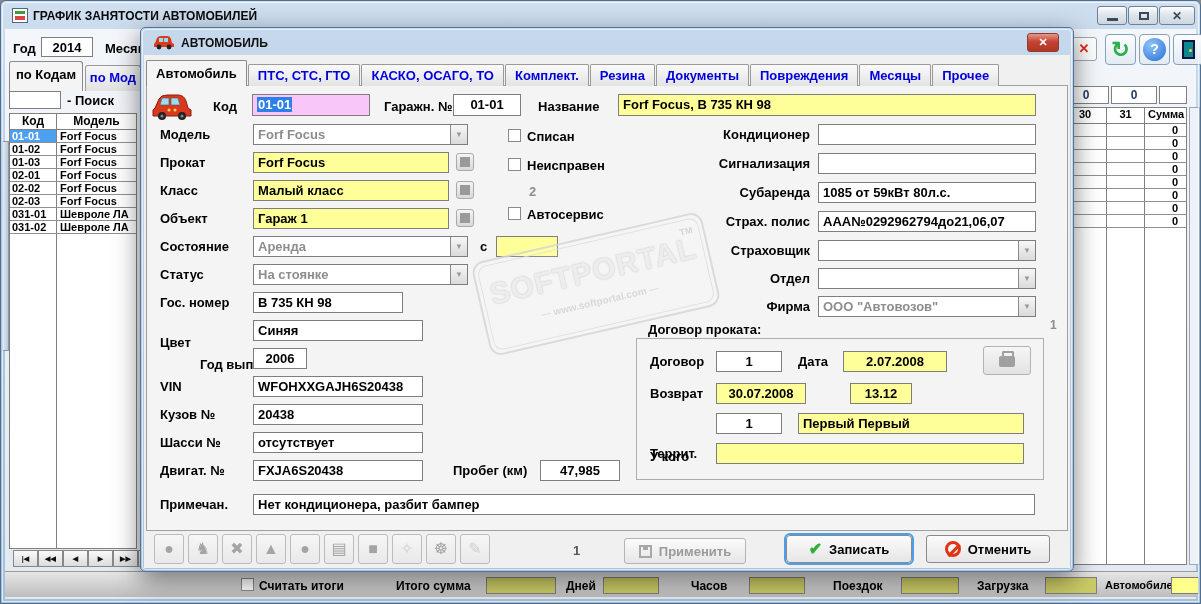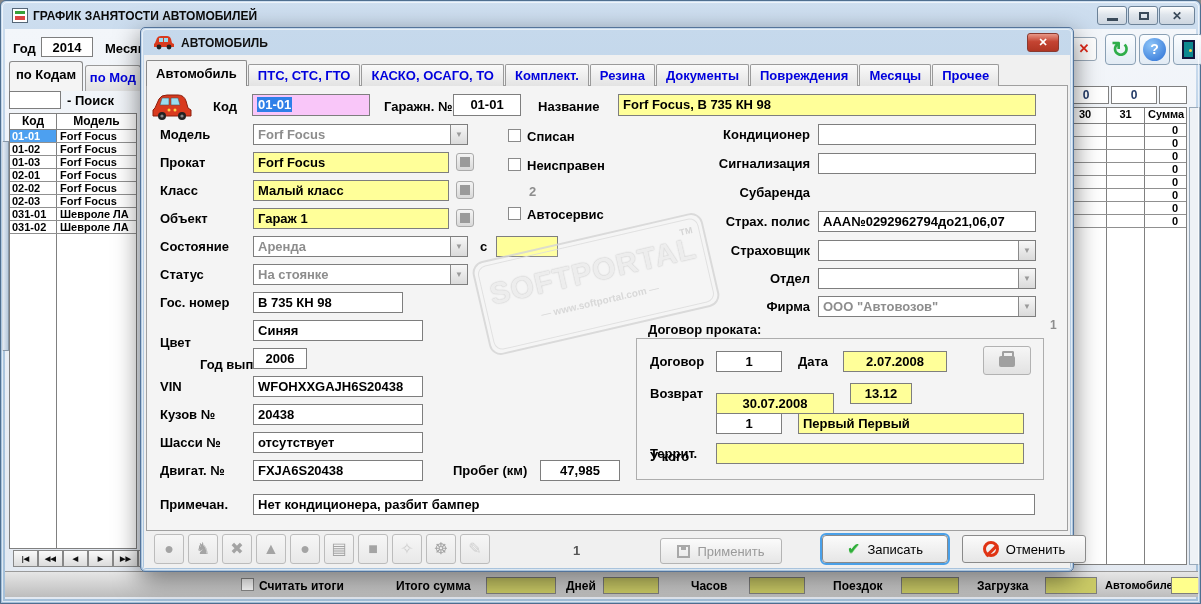--- a/index.html
+++ b/index.html
@@ -127,21 +127,21 @@
   .stamp .tm{position:absolute;right:10px;top:10px;font-size:9px;color:#d0d0d0;font-weight:bold;}
   .stamp .wm2{position:absolute;left:0;right:0;top:58px;text-align:center;font-size:10px;color:#d4d4d4;font-weight:bold;}
 
   
   .ico-row{position:absolute;left:154px;top:534px;display:flex;gap:4px;z-index:11;}
   .icobtn{width:30px;height:30px;border:1px solid #bcbcbc;border-radius:3px;background:linear-gradient(#f6f6f6,#e8e8e8);
     text-align:center;font-size:16px;line-height:28px;color:#a4a4a4;}
   .icobtn.lite{color:#cfcfcf;}
   .cnt1{position:absolute;left:573px;top:543px;font-size:13px;color:#555;font-weight:bold;z-index:11;}
   .btn{position:absolute;border:1px solid #8a8a8a;border-radius:3px;background:linear-gradient(#fbfbfb,#e6e6e6);
-    font-size:13px;font-weight:normal;display:flex;align-items:center;justify-content:center;gap:7px;z-index:11;margin-left:36px;}
+    font-size:13px;font-weight:bold;display:flex;align-items:center;justify-content:center;gap:7px;z-index:11;}
   .btn-apply{left:624px;top:538px;width:122px;height:26px;color:#9a9a9a;border-color:#b4b4b4;}
   .btn-save{left:786px;top:535px;width:126px;height:28px;outline:2px solid #4aa0e8;outline-offset:0;border-radius:4px;}
   .btn-cancel{left:926px;top:535px;width:124px;height:28px;}
   .floppy{width:13px;height:13px;border:2px solid #a8a8a8;position:relative;}
   .floppy::after{content:"";position:absolute;top:-1px;left:2px;width:5px;height:4px;background:#a8a8a8;}
   .check{color:#2fae3a;font-size:16px;line-height:16px;text-shadow:0 1px 0 #9ad89a;}
   .nosign{width:16px;height:16px;border:3px solid #e03414;border-radius:50%;position:relative;}
   .nosign::after{content:"";position:absolute;left:-2px;top:5px;width:16px;height:3px;background:#e03414;transform:rotate(-45deg);}
 </style>
 </head>
@@ -401,20 +401,21 @@
   <div class="lbl" style="left:527px;top:158px;z-index:11;">Неисправен</div>
   <div class="lbl graytxt" style="left:529px;top:184px;z-index:11;">2</div>
   <div class="cb" style="left:508px;top:207px;z-index:11;"></div>
   <div class="lbl" style="left:527px;top:207px;z-index:11;">Автосервис</div>
 
   <div class="lbl" style="left:612px;top:127px;width:198px;text-align:right;z-index:11;">Кондиционер</div>
   <div class="fld" style="left:818px;top:124px;width:218px;z-index:11;"></div>
   <div class="lbl" style="left:612px;top:156px;width:198px;text-align:right;z-index:11;">Сигнализация</div>
   <div class="fld" style="left:818px;top:153px;width:218px;z-index:11;"></div>
   <div class="lbl" style="left:612px;top:185px;width:198px;text-align:right;z-index:11;">Субаренда</div>
+  <div class="fld" style="left:818px;top:182px;width:218px;z-index:11;">1085 от 59кВт  80л.с.</div>
   <div class="lbl" style="left:612px;top:214px;width:198px;text-align:right;z-index:11;">Страх. полис</div>
   <div class="fld" style="left:818px;top:211px;width:218px;z-index:11;">ААА№0292962794до21,06,07</div>
   <div class="lbl" style="left:612px;top:243px;width:198px;text-align:right;z-index:11;">Страховщик</div>
   <div class="fld dd" style="left:818px;top:240px;width:218px;z-index:11;">
       <span class="arrow">▼</span>
     </div>
   <div class="lbl" style="left:612px;top:271px;width:198px;text-align:right;z-index:11;">Отдел</div>
   <div class="fld dd" style="left:818px;top:268px;width:218px;z-index:11;">
       <span class="arrow">▼</span>
     </div>
@@ -425,21 +426,21 @@
   <div class="gb-title">Договор проката:</div>
   <div class="groupbox"></div>
   <div class="lbl" style="left:650px;top:354px;z-index:11;">Договор</div>
   <div class="fld center" style="left:716px;top:351px;width:66px;z-index:11;">1</div>
   <div class="lbl" style="left:798px;top:354px;z-index:11;">Дата</div>
   <div class="fld yellow center" style="left:843px;top:351px;width:104px;z-index:11;">2.07.2008</div>
   <div class="briefbtn">
       <span class="brief"></span>
     </div>
   <div class="lbl" style="left:650px;top:386px;z-index:11;">Возврат</div>
-  <div class="fld yellow center" style="left:716px;top:383px;width:118px;z-index:11;margin-top:10px;">30.07.2008</div>
+  <div class="fld yellow center" style="left:716px;top:383px;width:90px;z-index:11;">30.07.2008</div>
   <div class="fld yellow center" style="left:850px;top:383px;width:62px;z-index:11;">13.12</div>
   <div class="lbl" style="left:650px;top:416px;z-index:11;margin-top:33px;">У кого</div>
   <div class="fld center" style="left:716px;top:413px;width:66px;z-index:11;">1</div>
   <div class="fld yellow" style="left:798px;top:413px;width:226px;z-index:11;">Первый Первый</div>
   <div class="lbl" style="left:650px;top:446px;z-index:11;">Террит.</div>
   <div class="fld yellow" style="left:716px;top:443px;width:308px;z-index:11;"></div>
 
   <div class="stamp">
     <div class="inner"></div>
     <div class="wm1">SOFTPORTAL</div>

